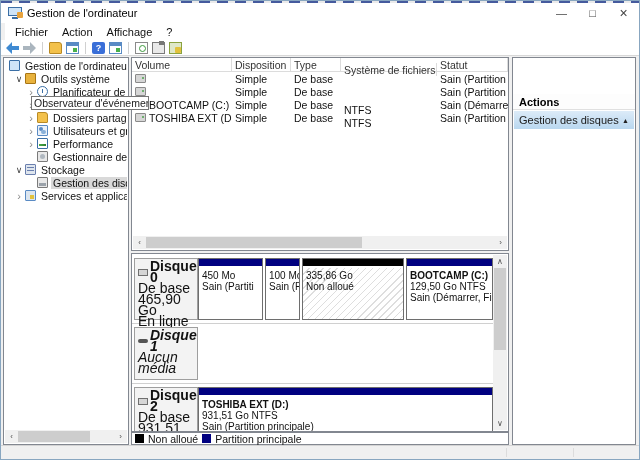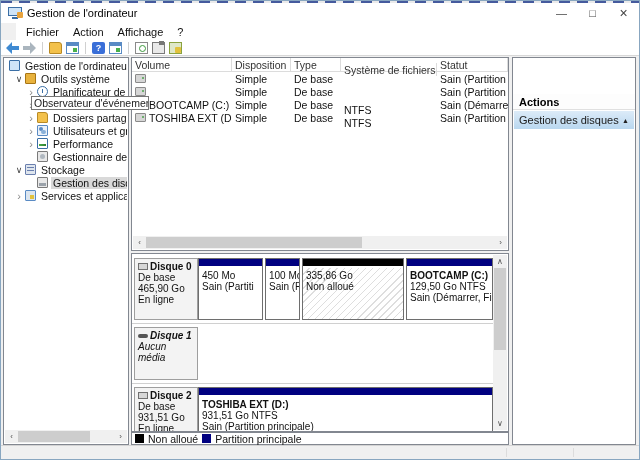--- a/index.html
+++ b/index.html
@@ -15,21 +15,21 @@
   .app-icon .mon { position:absolute; inset:0 0 3px 0; background:#cfe4f7; border:1px solid #3a6ea5; }
   .app-icon .base { position:absolute; bottom:0; left:4px; width:6px; height:2px; background:#3a6ea5; }
   .app-icon .tool { position:absolute; right:-1px; bottom:1px; width:6px; height:6px; background:#e8a33d; border-radius:1px; }
   .title-text { font-size:11px; color:#000; }
   .win-controls { margin-left:auto; display:flex; height:100%; }
   .win-btn { width:31px; height:100%; display:flex; align-items:center; justify-content:center;
     font-size:11px; color:#444; }
   .win-btn.close { font-size:14px; }
 
   
-  .menubar { position:absolute; top:22px; left:15px; right:0; height:17px; background:#fff;
+  .menubar { position:absolute; top:22px; left:4px; right:0; height:17px; background:#fff;
     display:flex; align-items:center; padding-left:3px; }
   .menu-item { font-size:11px; color:#111; padding:1px 7px; }
 
   
   .toolbar { position:absolute; top:39px; left:0; right:0; height:16px; background:#fff;
     border-bottom:1px solid #d8d8d8; display:flex; align-items:center; padding-left:5px; gap:4px; }
   .tb-sep { width:1px; height:12px; background:#d0d0d0; margin:0 2px; }
   .tbi { width:13px; height:12px; position:relative; display:inline-block; }
   .i-folder { background:#f3c14b; border:1px solid #b98a25; border-radius:1px 3px 1px 1px; }
   .i-conwin { background:#fff; border:1px solid #5a8bc4; }
@@ -108,21 +108,21 @@
   .sb-track { flex:1; height:13px; position:relative; }
   .sb-thumb { position:absolute; top:1px; bottom:1px; background:#cdcdcd; }
 
   
   .disk-pane { position:absolute; top:196px; left:0; width:378px; height:179px; background:#fff;
     border:1px solid #828790; overflow:hidden; }
   .disk-rows { position:absolute; inset:1px 15px 0 0; }
   .drow { position:relative; border-bottom:1px solid #d0d0d0; }
   .drow0 { height:69px; } .drow1 { height:60px;font-style:italic; } .drow2 { height:60px; border-bottom:none; }
   .dlabel { position:absolute; left:2px; top:3px; bottom:3px; width:64px; background:#f3f3f3;
-    border:1px solid #9e9e9e; padding:2px 2px 0 3px; font-size:10px; line-height:11px; color:#111; }
+    border:1px solid #9e9e9e; padding:2px 2px 0 3px; font-size:14px; line-height:11px; color:#111; }
   .dlabel .dname { font-weight:bold; display:flex; align-items:center; gap:2px; }
   .dicon { width:10px; height:7px; background:#d6d6d6; border:1px solid #707070; flex:none; }
   .dicon.removable { background:#555; height:4px; border:none; border-radius:2px; }
   .parts { position:absolute; left:66px; right:0; top:3px; bottom:3px; display:flex; gap:2px; }
   .part { border:1px solid #6e6e6e; background:#fff; position:relative; overflow:hidden; }
   .stripe { height:8px; background:#000080; border-bottom:1px solid #fff; }
   .part.unalloc .stripe { background:#000; }
   .part.unalloc .pbody { background:repeating-linear-gradient(135deg,#ffffff 0 4px,#dedede 4px 5px); }
   .pbody { position:absolute; top:9px; left:0; right:0; bottom:0; padding:2px 0 0 3px;
     font-size:10px; line-height:11px; white-space:nowrap; color:#111; }

